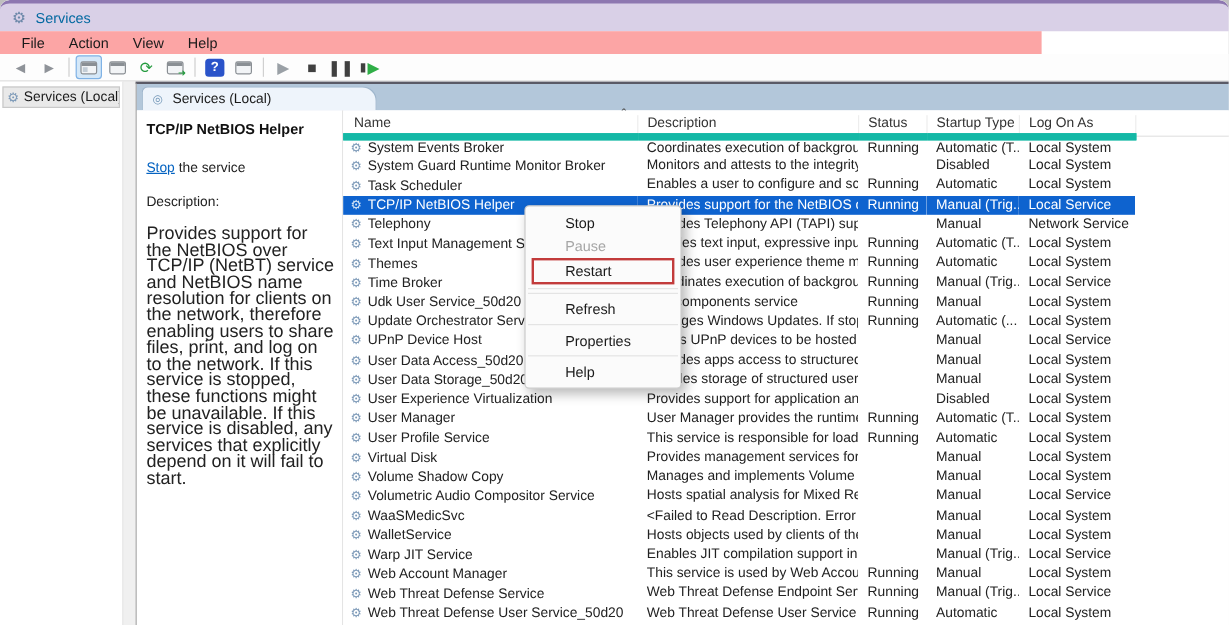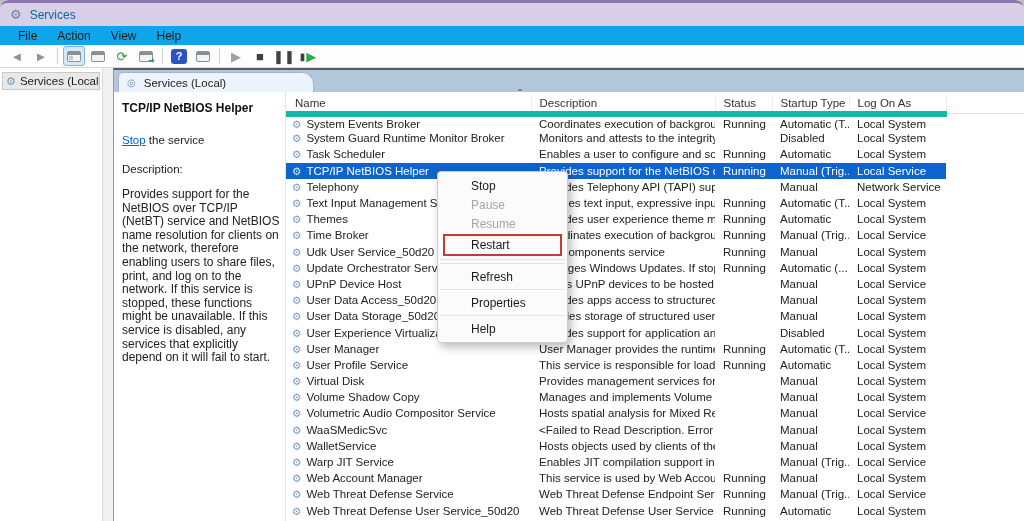--- a/index.html
+++ b/index.html
@@ -9,22 +9,22 @@
     background:#ffffff; border-radius:8px 8px 0 0; overflow:hidden; }
 
   
   #titlebar { position:absolute; left:0; top:0; width:1024px; height:26px;
     background:#d9d0e7; border-top:3px solid #8d77b0; border-radius:8px 8px 0 0;
     display:flex; align-items:center; padding-left:10px; }
   #titlebar .app-icon { font-size:13px; color:#6b87a8; margin-right:8px; }
   #titlebar .title { font-size:12px; color:#0369a1; }
 
   
-  #menubar { position:absolute; left:0; top:26px; width:1024px; height:19px;
-    background:#0ea5e9; display:flex; align-items:flex-end; padding-left:8px; }
+  #menubar { position:absolute; left:0; top:26px; width:868px; height:19px;
+    background:#fca5a5; display:flex; align-items:flex-end; padding-left:8px; }
   #menubar .menu-item { font-size:12px; color:#1a1a1a; padding:2px 10px; cursor:default; }
 
   
   #toolbar { position:absolute; left:0; top:45px; width:1024px; height:23px;
     background:#fdfdfd; border-bottom:1px solid #d8d8d8; display:flex; align-items:center; padding-left:5px; }
   .tb-btn { width:22px; height:20px; display:flex; align-items:center; justify-content:center;
     margin:0 1px; border:1px solid transparent; border-radius:3px; font-size:13px; }
   .tb-btn.active { background:#d5e8f8; border-color:#7fb2e5; }
   .tb-sep { width:1px; height:16px; background:#d0d0d0; margin:0 4px; }
   .win-glyph { width:14px; height:11px; border:1px solid #8a8f94; border-radius:2px; position:relative; background:#f2f4f6; }
@@ -52,21 +52,21 @@
     display:flex; align-items:center; padding:0 14px 0 8px; font-size:11.5px; color:#1a1a1a; }
   #tab .icon { color:#6f94b5; font-size:10px; margin-right:8px; }
 
   
   #descpanel { position:absolute; left:0; top:22px; width:172px; height:431px; background:#ffffff;
     border-right:1px solid #e4e4e4; padding:9px 8px 0 8px; }
   #descpanel .svc-title { font-size:12px; font-weight:bold; color:#111; margin-bottom:18px; }
   #descpanel .link-line { font-size:11.5px; color:#222; line-height:14px; }
   #descpanel a.link { color:#0563c1; text-decoration:underline; cursor:pointer; }
   #descpanel .desc-label { font-size:11.5px; margin-top:16px; color:#222; }
-  #descpanel .desc-text { font-size:12px; line-height:13.6px; color:#222; margin-top:13px; width:158px; }
+  #descpanel .desc-text { font-size:15px; line-height:13.6px; color:#222; margin-top:13px; width:158px; }
 
   
   #list { position:absolute; left:172px; top:22px; width:739px; height:431px; background:#fff; }
   #listhead-extra { position:absolute; left:0; top:4px; width:739px; height:18px; border-bottom:1px solid #e3e3e3; }
   table#svc { border-collapse:collapse; table-layout:fixed; width:660px; position:absolute; left:0; top:4px; }
   #svc th { font-weight:normal; font-size:11.5px; text-align:left; color:#333; height:18px;
     border-bottom:6px solid #14b8a6; border-right:1px solid #ededed; padding:0 0 2px 8px; white-space:nowrap; overflow:hidden; }
   #svc th.name-col { padding-left:9px; }
   #svc td { font-size:11.5px; color:#222; height:16.2px; padding:0 2px 0 8px;
     white-space:nowrap; overflow:hidden; }
@@ -368,21 +368,20 @@
             </tr>
           </tbody>
       </table>
       <span id="sort-caret">ˆ</span>
     </div>
   </div>
 
   <div id="ctxmenu">
       <div class="menu-item">Stop</div>
       <div class="menu-item disabled">Pause</div>
-      <div class="menu-item disabled">Resume</div>
       <div class="menu-item highlighted" style="border-color: rgb(194, 59, 59);">Restart</div>
       <div class="menu-sep"></div>
       <div class="menu-sep"></div>
       <div class="menu-item">Refresh</div>
       <div class="menu-sep"></div>
       <div class="menu-item bold">Properties</div>
       <div class="menu-sep"></div>
       <div class="menu-item">Help</div>
     </div>
 </div>

